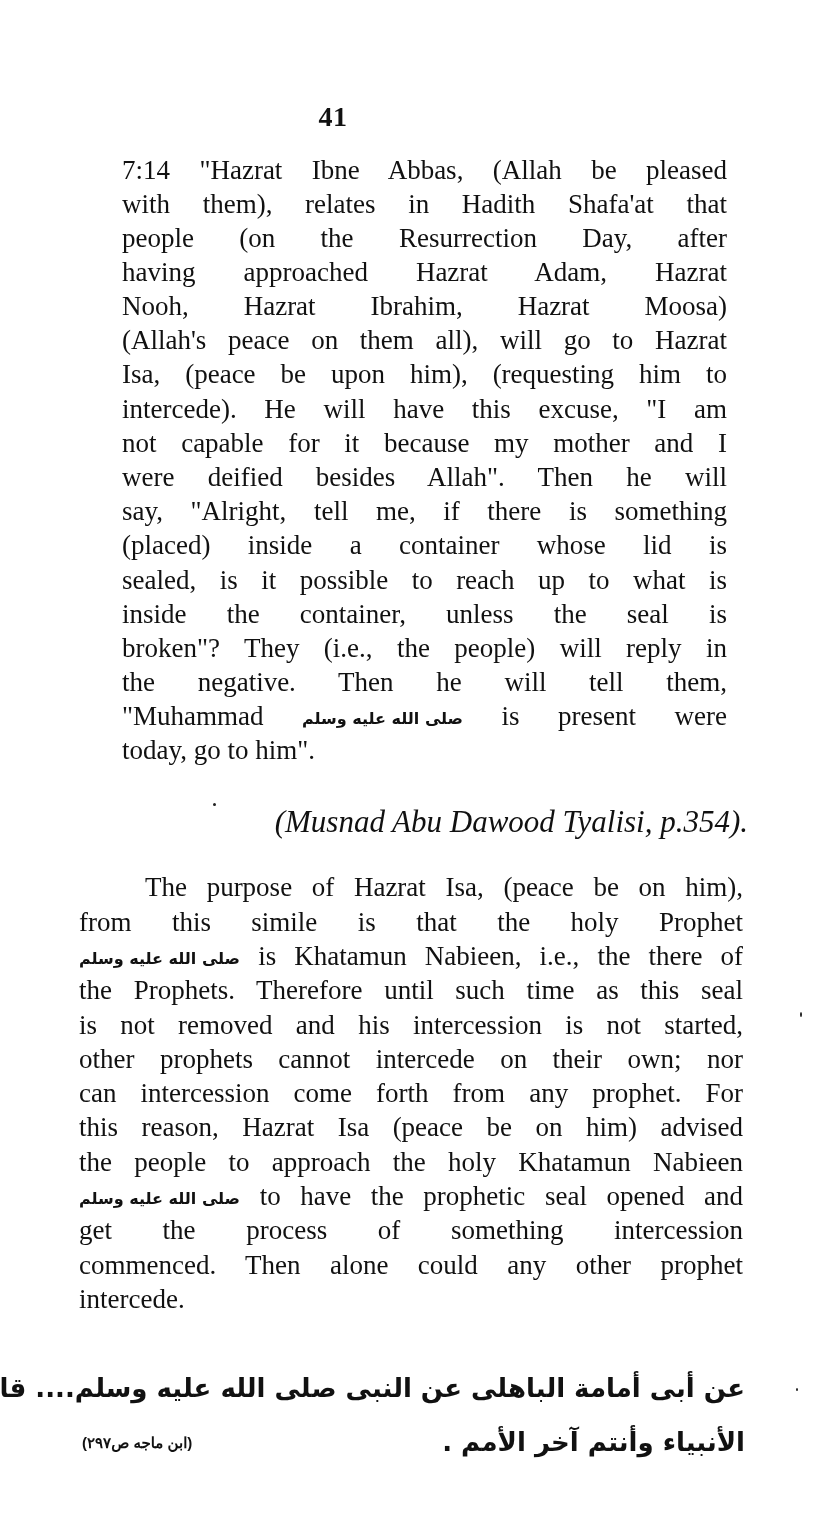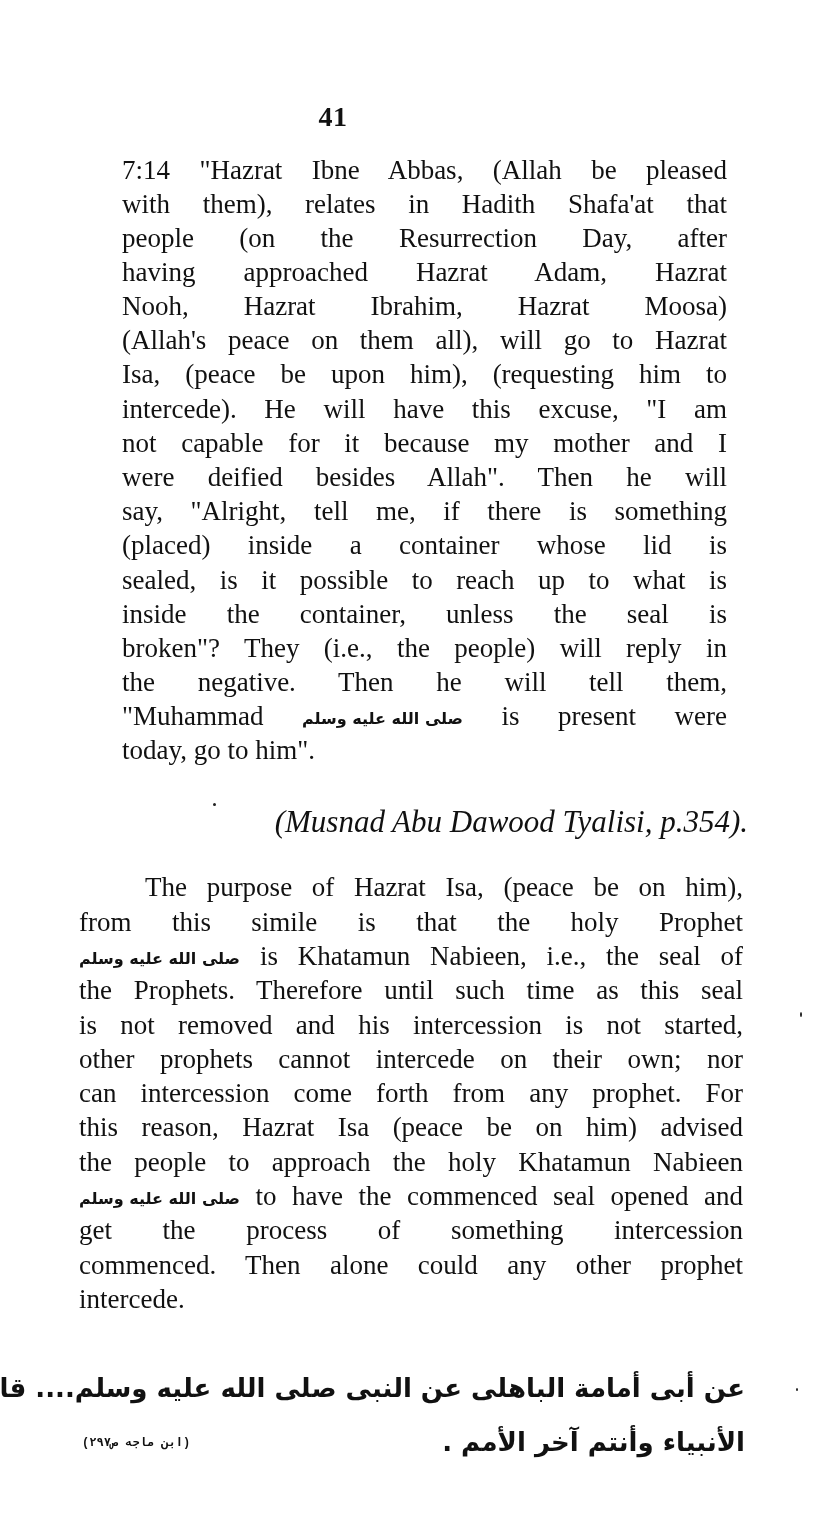--- a/index.html
+++ b/index.html
@@ -29,22 +29,22 @@
     .arabic {
       font-family: "DejaVu Sans", sans-serif; font-weight: bold;
       direction: rtl; unicode-bidi: embed;
     }
     .honorific { font-size: 16px; display: inline-block; vertical-align: middle; }
     .arabic-line {
       position: absolute; direction: rtl; font-family: "DejaVu Sans", sans-serif;
       font-weight: bold; font-size: 26px; line-height: 44px; white-space: nowrap;
     }
     .arabic-ref {
-      position: absolute; direction: rtl; font-family: Liberation Mono, monospace;
-      font-weight: bold; font-size: 12px; line-height: 30px; white-space: nowrap;
+      position: absolute; direction: rtl; font-family: Liberation Sans, sans-serif;
+      font-weight: bold; font-size: 15px; line-height: 30px; white-space: nowrap;
     }
   </style>
 </head>
 <body>
 
 <div>
 
   <div class="page-number">41</div>
 
   <div class="block1">
@@ -73,31 +73,31 @@
   </div>
 
   <span class="dot" style="left:213px;top:803px"></span>
   <div class="citation">(Musnad Abu Dawood Tyalisi, p.354).</div>
 
   <div class="block2">
     <div class="line indent" style="top:870px">The purpose of Hazrat Isa, (peace be on him),</div>
     <div class="line" style="top:905px">from this simile is that the holy Prophet</div>
     <div class="line" style="top:939px">
       <span class="arabic honorific">صلى الله عليه وسلم</span>
-      <span>is Khatamun Nabieen, i.e., the seal of</span>
+      <span>is Khatamun Nabieen, i.e., the there of</span>
     </div>
     <div class="line" style="top:973px">the Prophets. Therefore until such time as this seal</div>
     <div class="line" style="top:1008px">is not removed and his intercession is not started,</div>
     <div class="line" style="top:1042px">other prophets cannot intercede on their own; nor</div>
     <div class="line" style="top:1076px">can intercession come forth from any prophet. For</div>
     <div class="line" style="top:1110px">this reason, Hazrat Isa (peace be on him) advised</div>
     <div class="line" style="top:1145px">the people to approach the holy Khatamun Nabieen</div>
     <div class="line" style="top:1179px">
       <span class="arabic honorific">صلى الله عليه وسلم</span>
-      <span>to have the commenced seal opened and</span>
+      <span>to have the prophetic seal opened and</span>
     </div>
     <div class="line" style="top:1213px">get the process of something intercession</div>
     <div class="line" style="top:1248px">commenced. Then alone could any other prophet</div>
     <div class="line last" style="top:1282px">intercede.</div>
   </div>
 
   <span class="dot" style="left:800px;top:1012px;width:2px;height:5px"></span>
   <span class="dot" style="left:796px;top:1388px;width:2px;height:3px"></span>
 
   <div class="arabic-line" style="right:95px;top:1366px">عن أبى أمامة الباهلى عن النبى صلى الله عليه وسلم.... قال أنا آخر</div>

